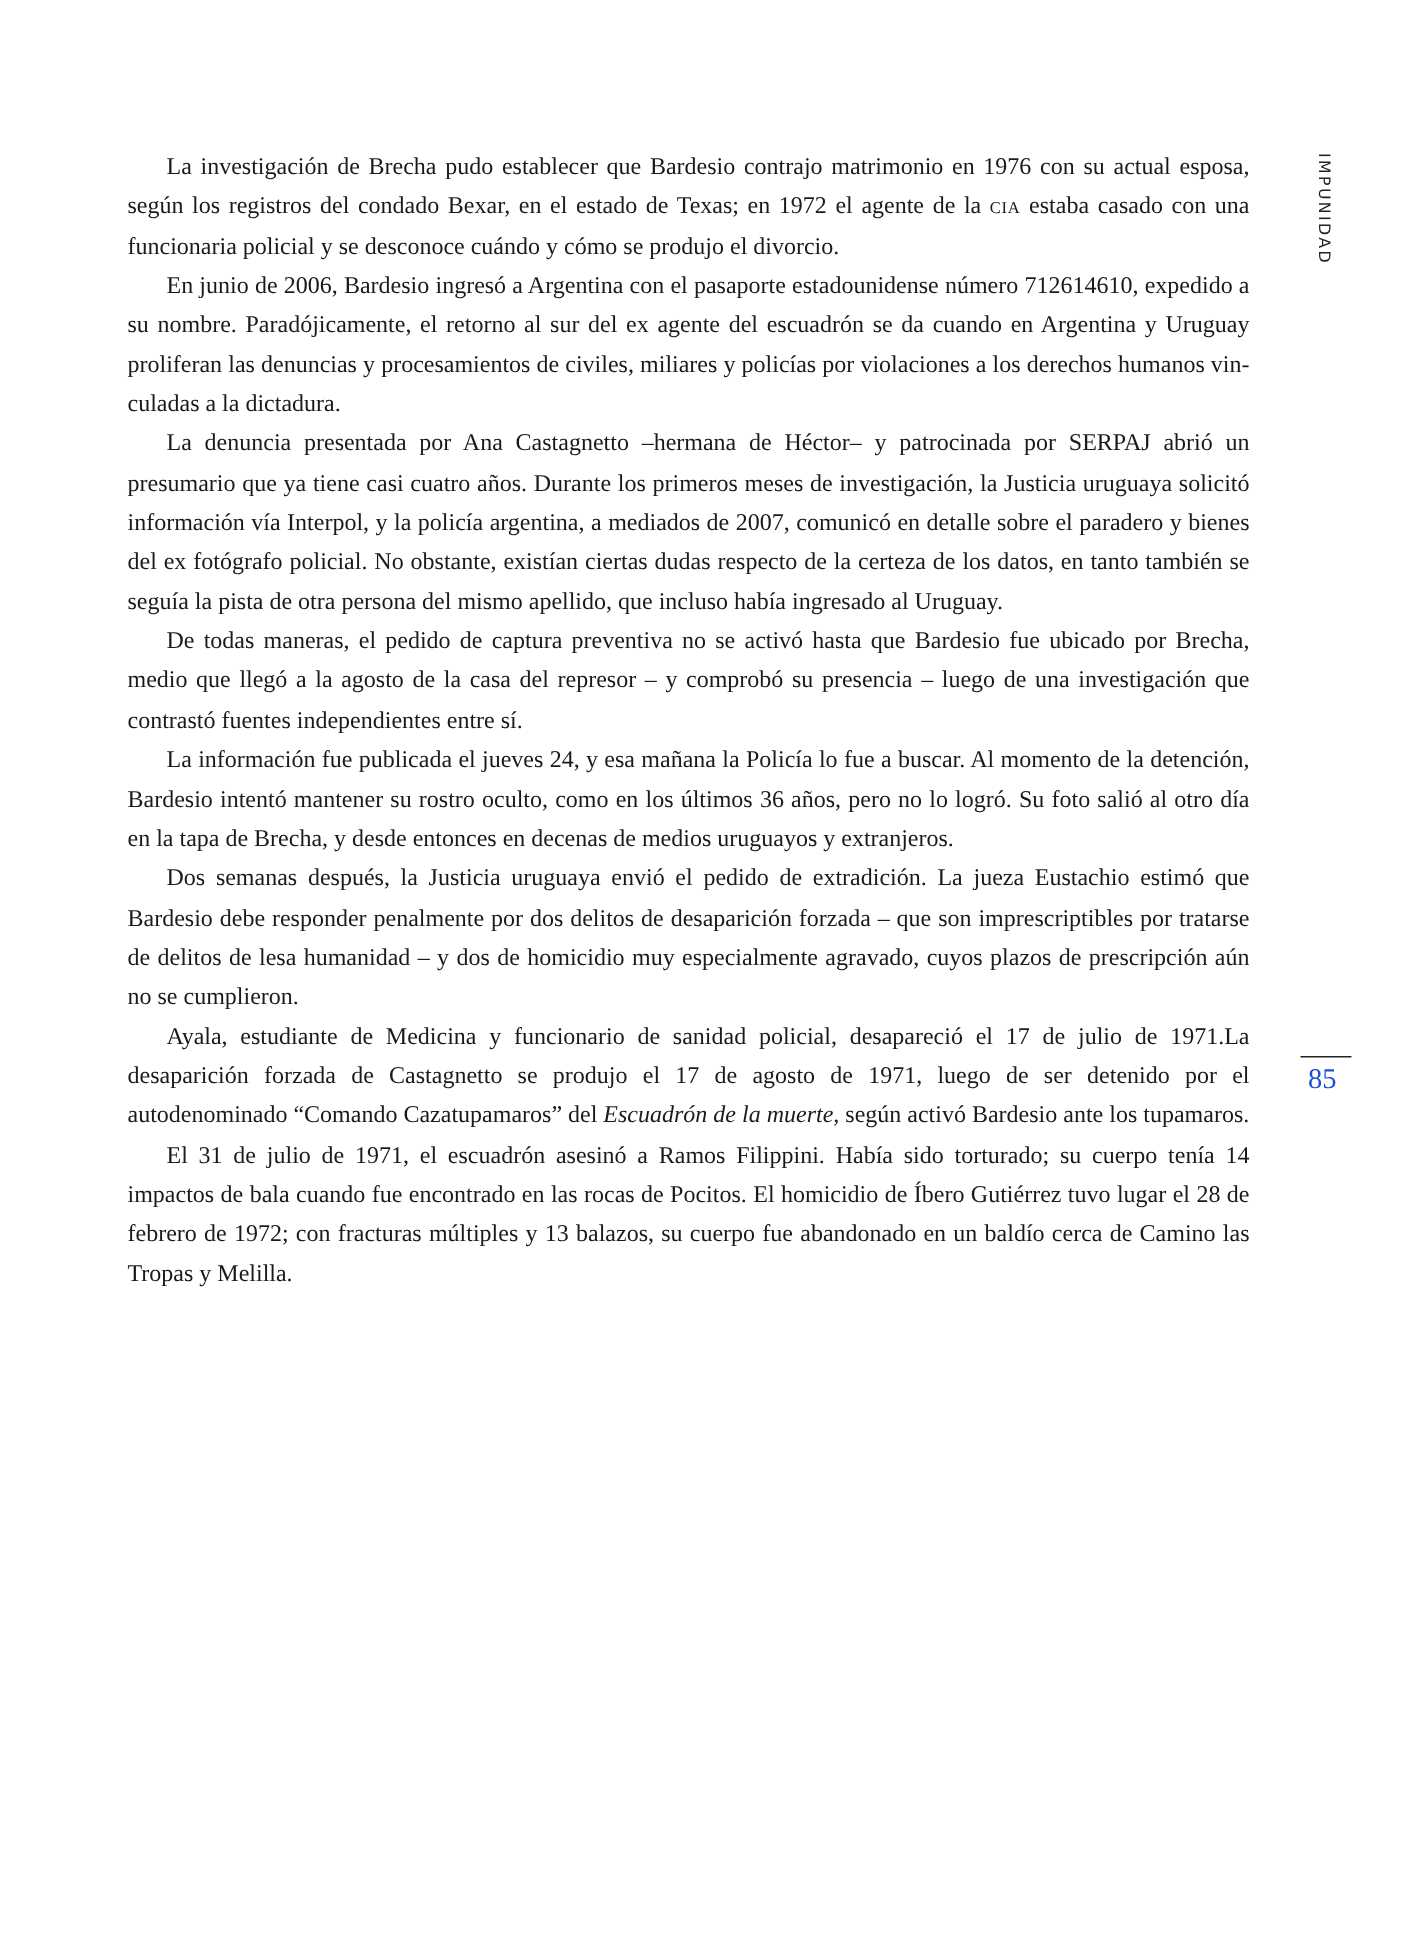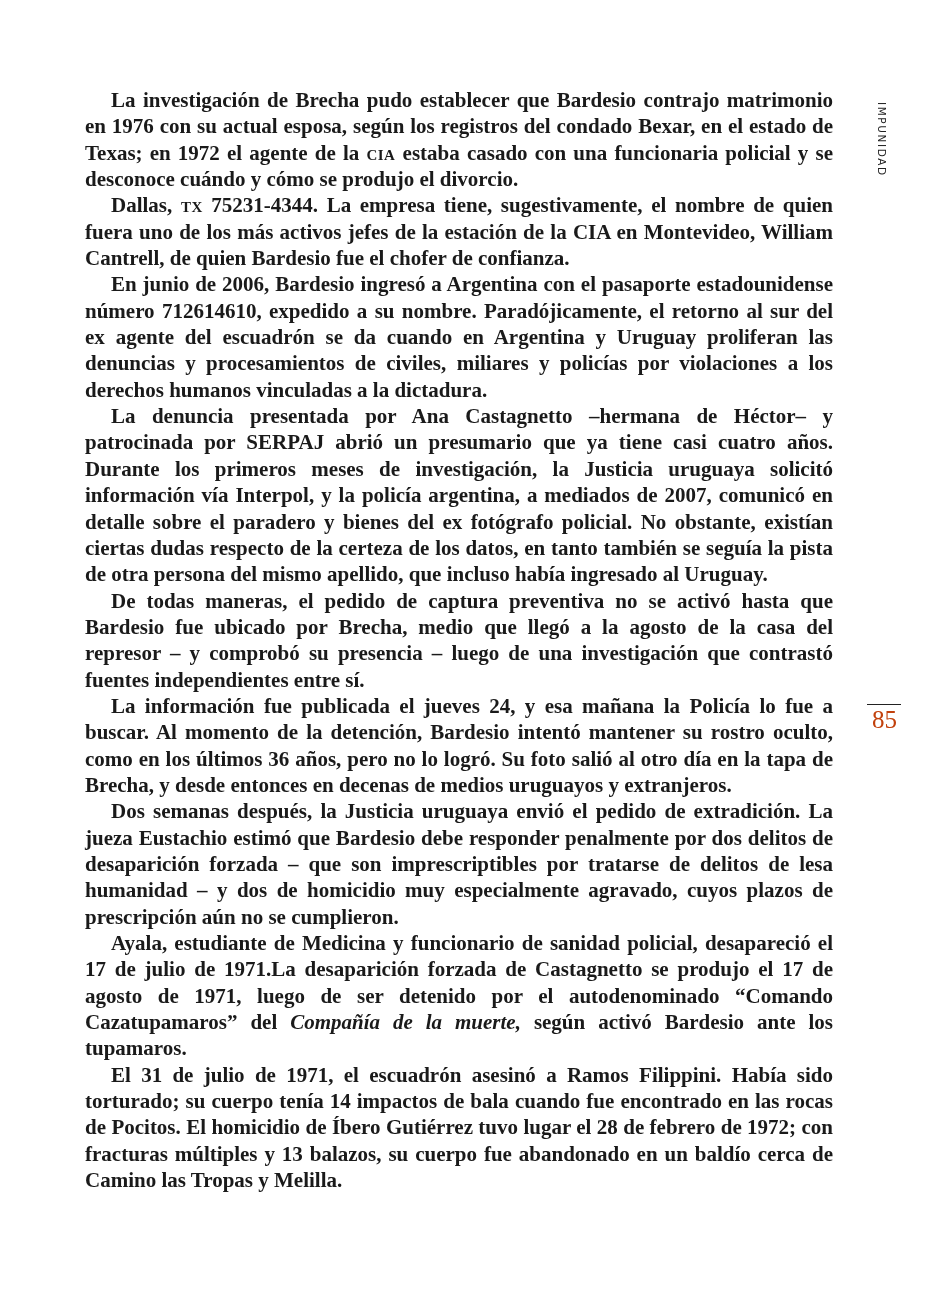--- a/index.html
+++ b/index.html
@@ -11,27 +11,26 @@
       width: 936px;
       height: 1304px;
       position: relative;
       overflow: hidden;
       font-family: "Liberation Serif", "DejaVu Serif", serif;
       color: #1a1a1a;
     }
     .page-body {
       position: absolute;
       left: 85px;
-      top: 87px;
+      top: 99px;
       width: 748px;
-      font-size: 21px;
+      font-size: 16px;
       line-height: 26.35px;
       text-align: justify;
       hyphens: manual;
-      font-weight: bold;
     }
     .page-body p {
       margin: 0;
       text-indent: 26px;
     }
     .sc {
       font-variant: small-caps;
       text-transform: lowercase;
       letter-spacing: 0.5px;
     }
@@ -55,36 +54,35 @@
       left: 867px;
       top: 704px;
       width: 34px;
       height: 0;
       border-top: 1.3px solid #222;
     }
     .folio {
       position: absolute;
       left: 872px;
       top: 709px;
-      font-size: 25px;
+      font-size: 19px;
       line-height: 22px;
-      color: #c2410c;
+      color: #1d4ed8;
       text-align: center;
     }
   </style>
 </head>
 <body>
 
 <main class="page-body" id="page-body">
     <p><span>La investigación de Brecha pudo establecer que Bardesio contrajo matrimonio en 1976 con su actual esposa, según los registros del condado Bexar, en el estado de Texas; en 1972 el agente de la </span><span class="sc">CIA</span><span> estaba casado con una funcionaria policial y se desconoce cuándo y cómo se produjo el divorcio.</span></p>
-    <p><span>Dallas, </span><span class="sc">TX</span><span> 75231-4344. La empresa tiene, sugestivamente, el nombre de quien fuera uno de los más activos jefes de la estación de la CIA en Montevideo, William Cantrell, de quien Bardesio fue el chofer de confianza.</span></p>
     <p><span>En junio de 2006, Bardesio ingresó a Argentina con el pasaporte estadounidense nú­mero 712614610, expedido a su nombre. Paradójicamente, el retorno al sur del ex agente del escuadrón se da cuando en Argentina y Uruguay proliferan las denuncias y procesamientos de civiles, miliares y policías por violaciones a los derechos humanos vin­culadas a la dictadura.</span></p>
     <p><span>La denuncia presentada por Ana Castagnetto –hermana de Héctor– y patrocinada por SERPAJ abrió un presumario que ya tiene casi cuatro años. Durante los primeros meses de investigación, la Justicia uruguaya solicitó información vía Interpol, y la policía argentina, a mediados de 2007, comunicó en detalle sobre el paradero y bienes del ex fotógrafo policial. No obstante, existían ciertas dudas respecto de la certeza de los datos, en tanto también se seguía la pista de otra persona del mismo apellido, que incluso había ingresado al Uruguay.</span></p>
     <p><span>De todas maneras, el pedido de captura preventiva no se activó hasta que Bardesio fue ubicado por Brecha, medio que llegó a la agosto de la casa del represor – y com­probó su presencia – luego de una investigación que contrastó fuentes independientes entre sí.</span></p>
     <p><span>La información fue publicada el jueves 24, y esa mañana la Policía lo fue a buscar. Al momento de la detención, Bardesio intentó mantener su rostro oculto, como en los últi­mos 36 años, pero no lo logró. Su foto salió al otro día en la tapa de Brecha, y desde entonces en decenas de medios uruguayos y extranjeros.</span></p>
     <p><span>Dos semanas después, la Justicia uruguaya envió el pedido de extradición. La jueza Eustachio estimó que Bardesio debe responder penalmente por dos delitos de desaparición forzada – que son imprescriptibles por tratarse de delitos de lesa humanidad – y dos de homicidio muy especialmente agravado, cuyos plazos de prescripción aún no se cumplieron.</span></p>
-    <p><span>Ayala, estudiante de Medicina y funcionario de sanidad policial, desapareció el 17 de julio de 1971.La desaparición forzada de Castagnetto se produjo el 17 de agosto de 1971, luego de ser detenido por el autodenominado “Comando Cazatupamaros” del </span><em>Compañía de la muerte,</em><span> según activó Bardesio ante los tupamaros.</span></p>
+    <p><span>Ayala, estudiante de Medicina y funcionario de sanidad policial, desapareció el 17 de julio de 1971.La desaparición forzada de Castagnetto se produjo el 17 de agosto de 1971, luego de ser detenido por el autodenominado “Comando Cazatupamaros” del </span><em>Escuadrón de la muerte,</em><span> según activó Bardesio ante los tupamaros.</span></p>
     <p><span>El 31 de julio de 1971, el escuadrón asesinó a Ramos Filippini. Había sido torturado; su cuerpo tenía 14 impactos de bala cuando fue encontrado en las rocas de Pocitos. El homicidio de Íbero Gutiérrez tuvo lugar el 28 de febrero de 1972; con fracturas múltiples y 13 balazos, su cuerpo fue abandonado en un baldío cerca de Camino las Tropas y Melilla.</span></p>
   </main>
 
 <div class="running-head">IMPUNIDAD</div>
 <div class="folio-rule"></div>
 <div class="folio">85</div>
 
 </body></html>

